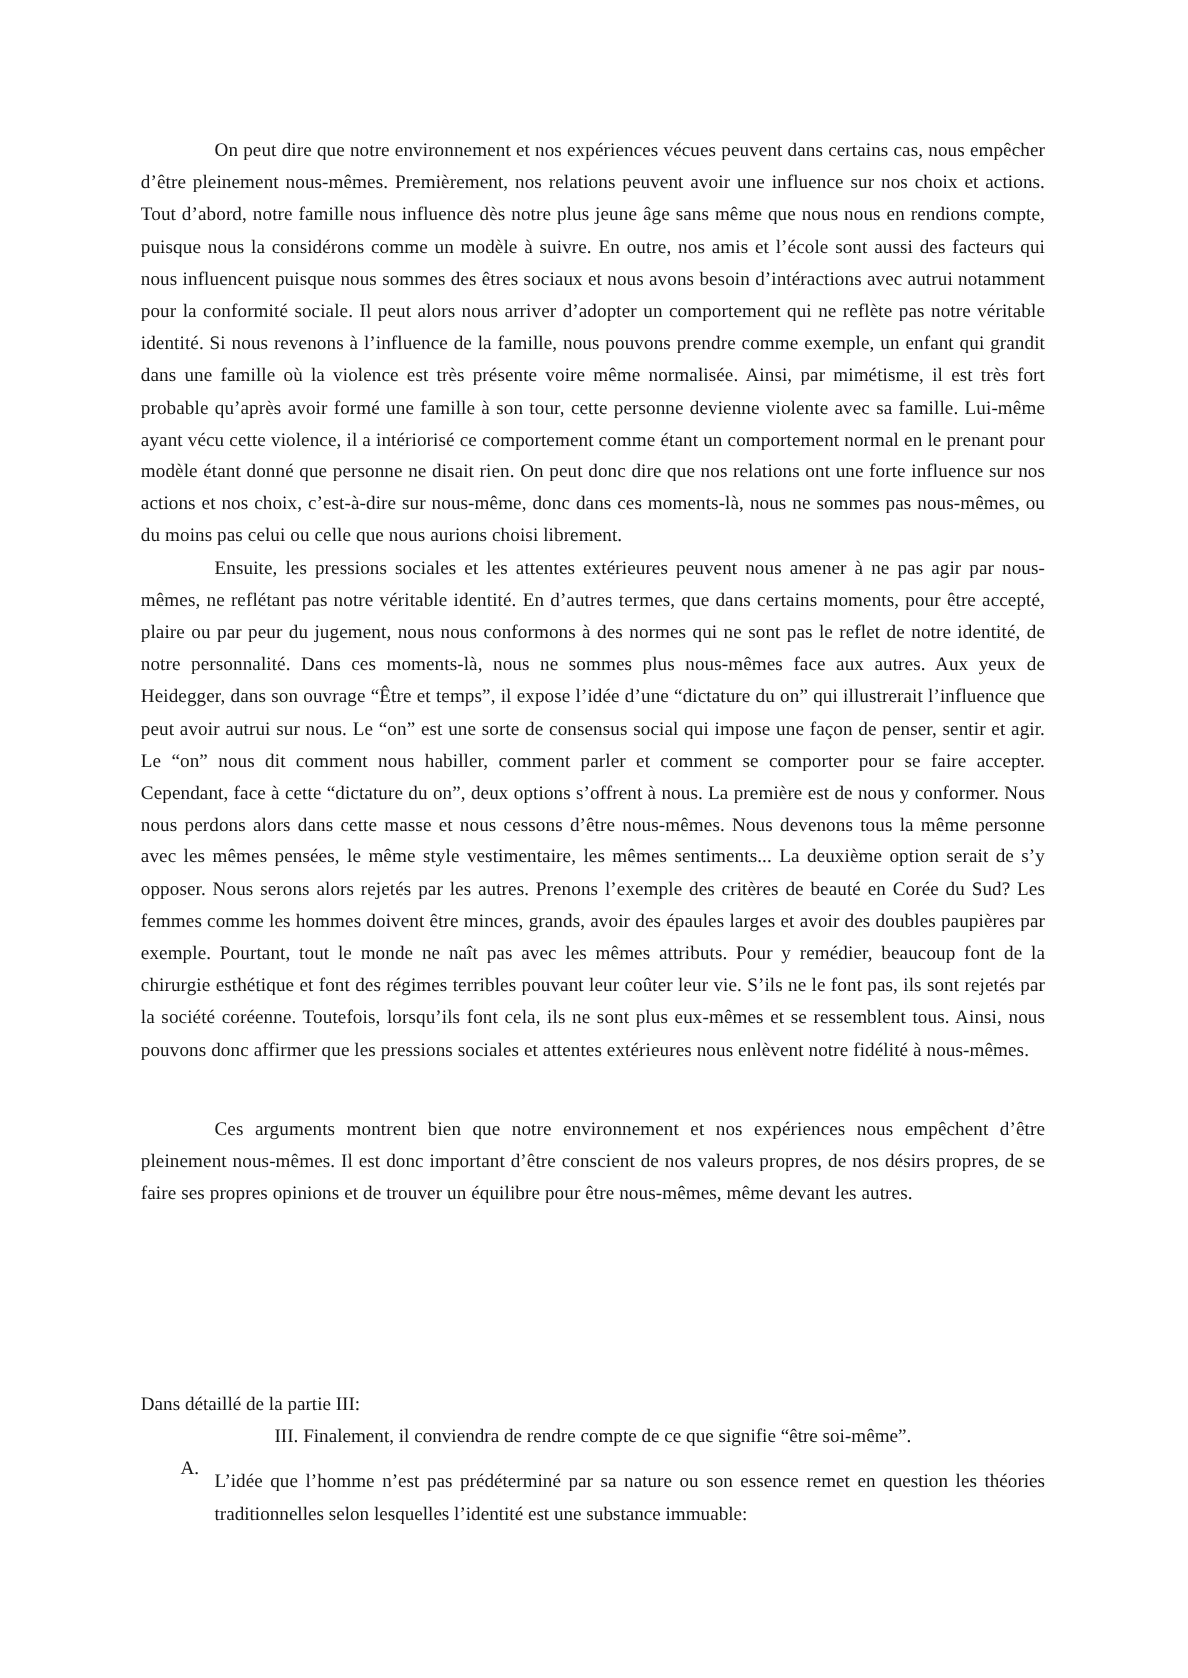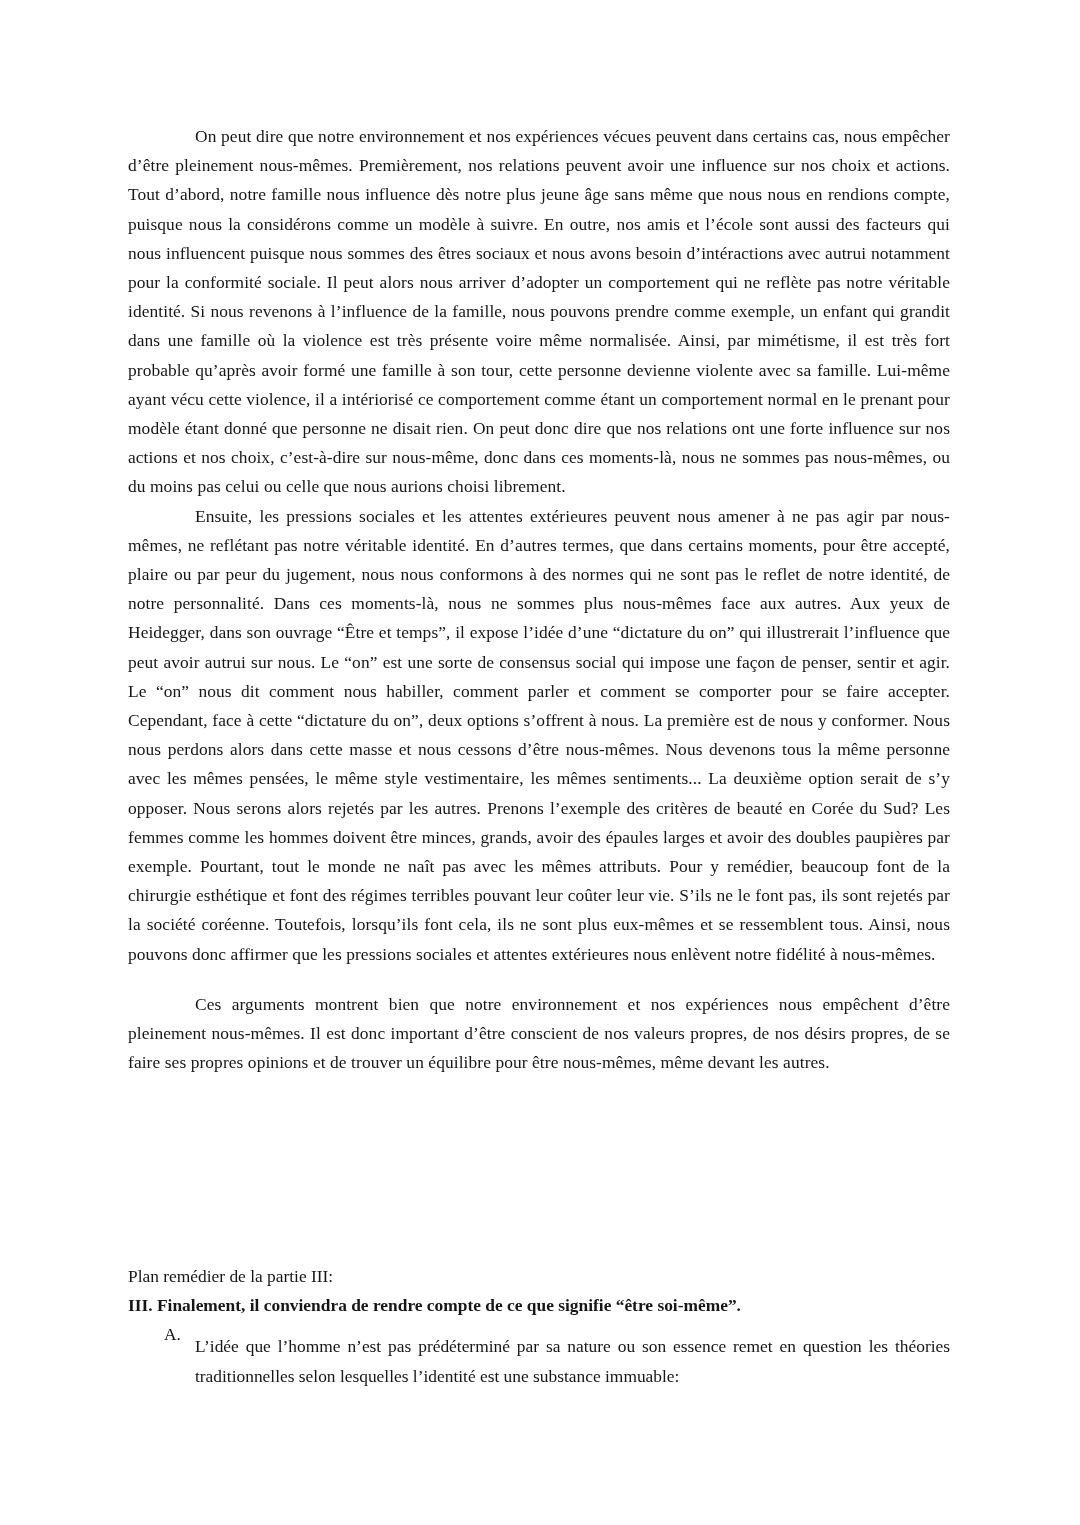--- a/index.html
+++ b/index.html
@@ -41,41 +41,40 @@
   }
 
   .para {
     margin: 0;
     text-indent: 67px;
     text-align: justify;
   }
 
   
   .para.spaced-before {
-    margin-top: 21px;
+    margin-top: 43px;
   }
 
   .outline {
     position: absolute;
     left: 128px;
     top: 1262px;
     width: 822px;
     font-size: 17.4px;
     line-height: 29.2px;
   }
 
   .outline-heading {
     margin: 0;
     text-align: left;
   }
 
   .outline-roman {
     margin: 0;
-    text-align: left;
-    font-weight: bold;
+    text-align: center;
   }
 
   .outline-sub {
     margin: 0;
     padding-left: 36px;
     display: flex;
     align-items: flex-start;
     gap: 0;
   }
 
@@ -99,21 +98,21 @@
 
   <div class="text-column">
     <div class="body-block">
       <p class="para">On peut dire que notre environnement et nos expériences vécues peuvent dans certains cas, nous empêcher d’être pleinement nous-mêmes. Premièrement, nos relations peuvent avoir une influence sur nos choix et actions. Tout d’abord, notre famille nous influence dès notre plus jeune âge sans même que nous nous en rendions compte, puisque nous la considérons comme un modèle à suivre. En outre, nos amis et l’école sont aussi des facteurs qui nous influencent puisque nous sommes des êtres sociaux et nous avons besoin d’intéractions avec autrui notamment pour la conformité sociale. Il peut alors nous arriver d’adopter un comportement qui ne reflète pas notre véritable identité. Si nous revenons à l’influence de la famille, nous pouvons prendre comme exemple, un enfant qui grandit dans une famille où la violence est très présente voire même normalisée. Ainsi, par mimétisme, il est très fort probable qu’après avoir formé une famille à son tour, cette personne devienne violente avec sa famille. Lui-même ayant vécu cette violence, il a intériorisé ce comportement comme étant un comportement normal en le prenant pour modèle étant donné que personne ne disait rien. On peut donc dire que nos relations ont une forte influence sur nos actions et nos choix, c’est-à-dire sur nous-même, donc dans ces moments-là, nous ne sommes pas nous-mêmes, ou du moins pas celui ou celle que nous aurions choisi librement.</p>
       <p class="para">Ensuite, les pressions sociales et les attentes extérieures peuvent nous amener à ne pas agir par nous-mêmes, ne reflétant pas notre véritable identité. En d’autres termes, que dans certains moments, pour être accepté, plaire ou par peur du jugement, nous nous conformons à des normes qui ne sont pas le reflet de notre identité, de notre personnalité. Dans ces moments-là, nous ne sommes plus nous-mêmes face aux autres. Aux yeux de Heidegger, dans son ouvrage “Être et temps”, il expose l’idée d’une “dictature du on” qui illustrerait l’influence que peut avoir autrui sur nous. Le “on” est une sorte de consensus social qui impose une façon de penser, sentir et agir. Le “on” nous dit comment nous habiller, comment parler et comment se comporter pour se faire accepter. Cependant, face à cette “dictature du on”, deux options s’offrent à nous. La première est de nous y conformer. Nous nous perdons alors dans cette masse et nous cessons d’être nous-mêmes. Nous devenons tous la même personne avec les mêmes pensées, le même style vestimentaire, les mêmes sentiments... La deuxième option serait de s’y opposer. Nous serons alors rejetés par les autres. Prenons l’exemple des critères de beauté en Corée du Sud? Les femmes comme les hommes doivent être minces, grands, avoir des épaules larges et avoir des doubles paupières par exemple. Pourtant, tout le monde ne naît pas avec les mêmes attributs. Pour y remédier, beaucoup font de la chirurgie esthétique et font des régimes terribles pouvant leur coûter leur vie. S’ils ne le font pas, ils sont rejetés par la société coréenne. Toutefois, lorsqu’ils font cela, ils ne sont plus eux-mêmes et se ressemblent tous. Ainsi, nous pouvons donc affirmer que les pressions sociales et attentes extérieures nous enlèvent notre fidélité à nous-mêmes.</p>
       <p class="para spaced-before">Ces arguments montrent bien que notre environnement et nos expériences nous empêchent d’être pleinement nous-mêmes. Il est donc important d’être conscient de nos valeurs propres, de nos désirs propres, de se faire ses propres opinions et de trouver un équilibre pour être nous-mêmes, même devant les autres.</p>
     </div>
   </div>
 
   <div class="outline">
-    <p class="outline-heading">Plan remédier de la partie III:</p>
+    <p class="outline-heading">Dans détaillé de la partie III:</p>
     <p class="outline-roman">III. Finalement, il conviendra de rendre compte de ce que signifie “être soi-même”.</p>
     <div class="outline-sub">
       <span class="outline-sub-marker">A.</span>
       <span class="outline-sub-text">L’idée que l’homme n’est pas prédéterminé par sa nature ou son essence remet en question les théories traditionnelles selon lesquelles l’identité est une substance immuable:</span>
     </div>
   </div>
 
 </div>
 
 </body></html>

